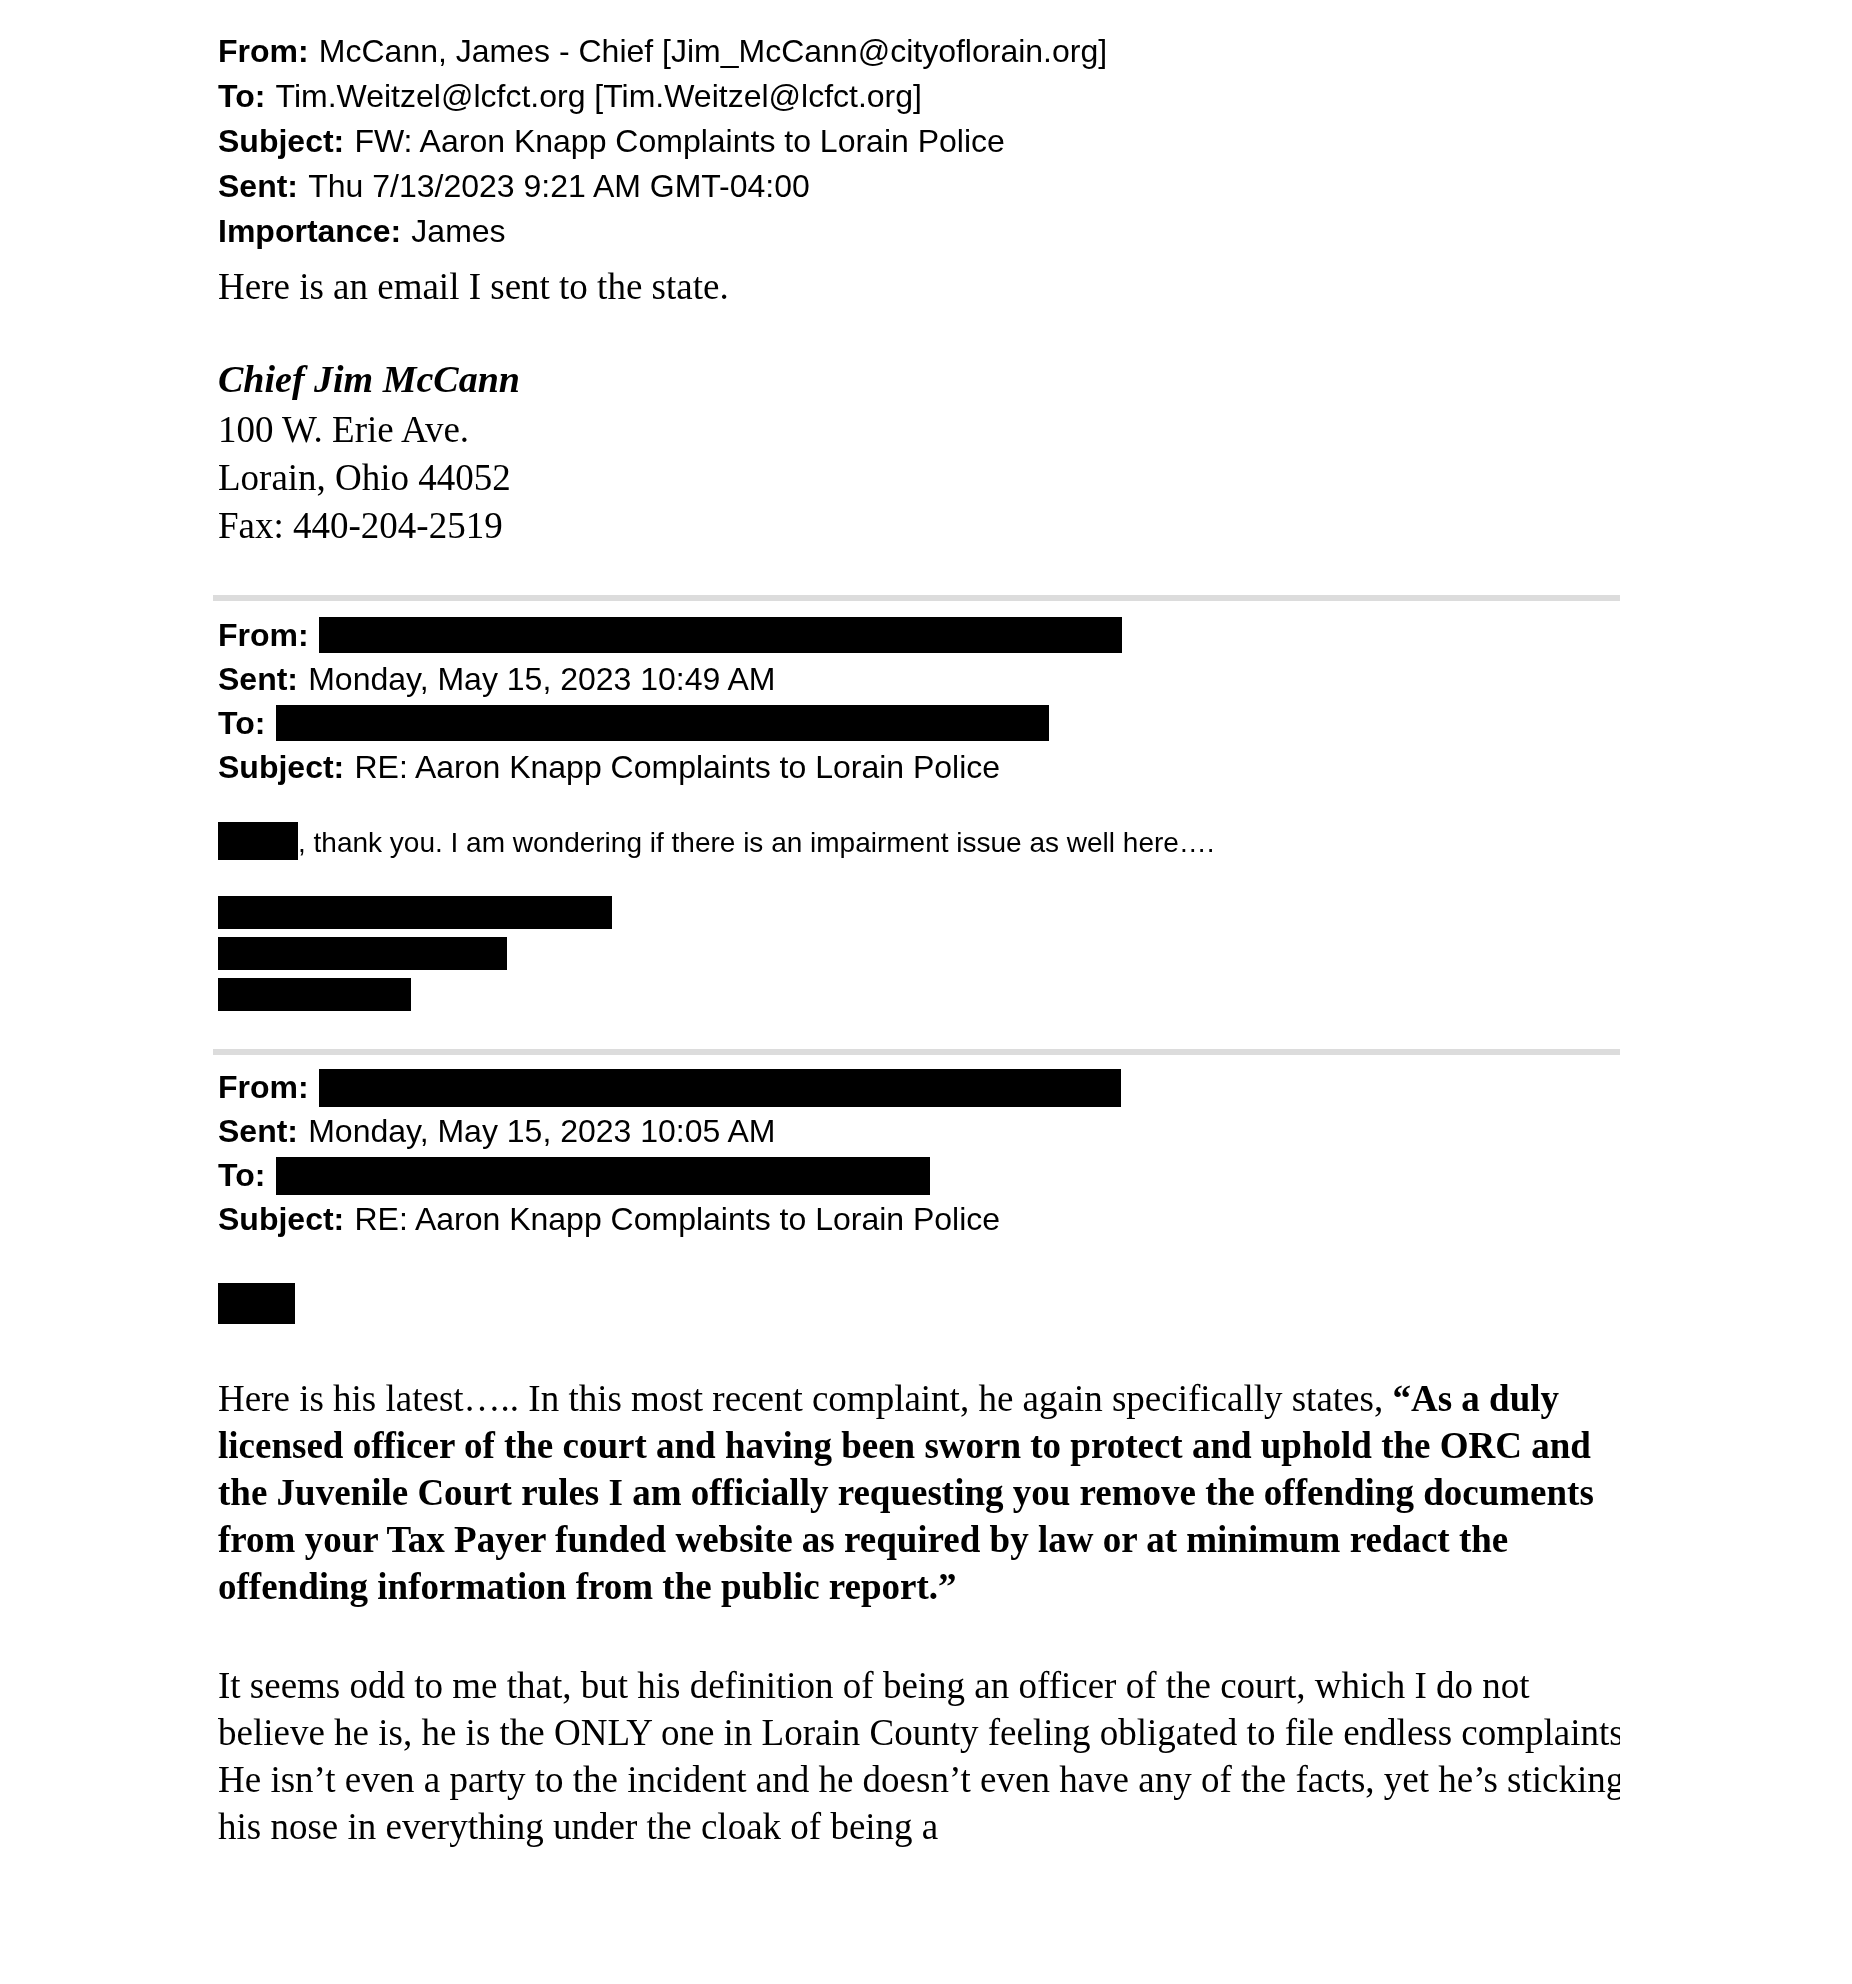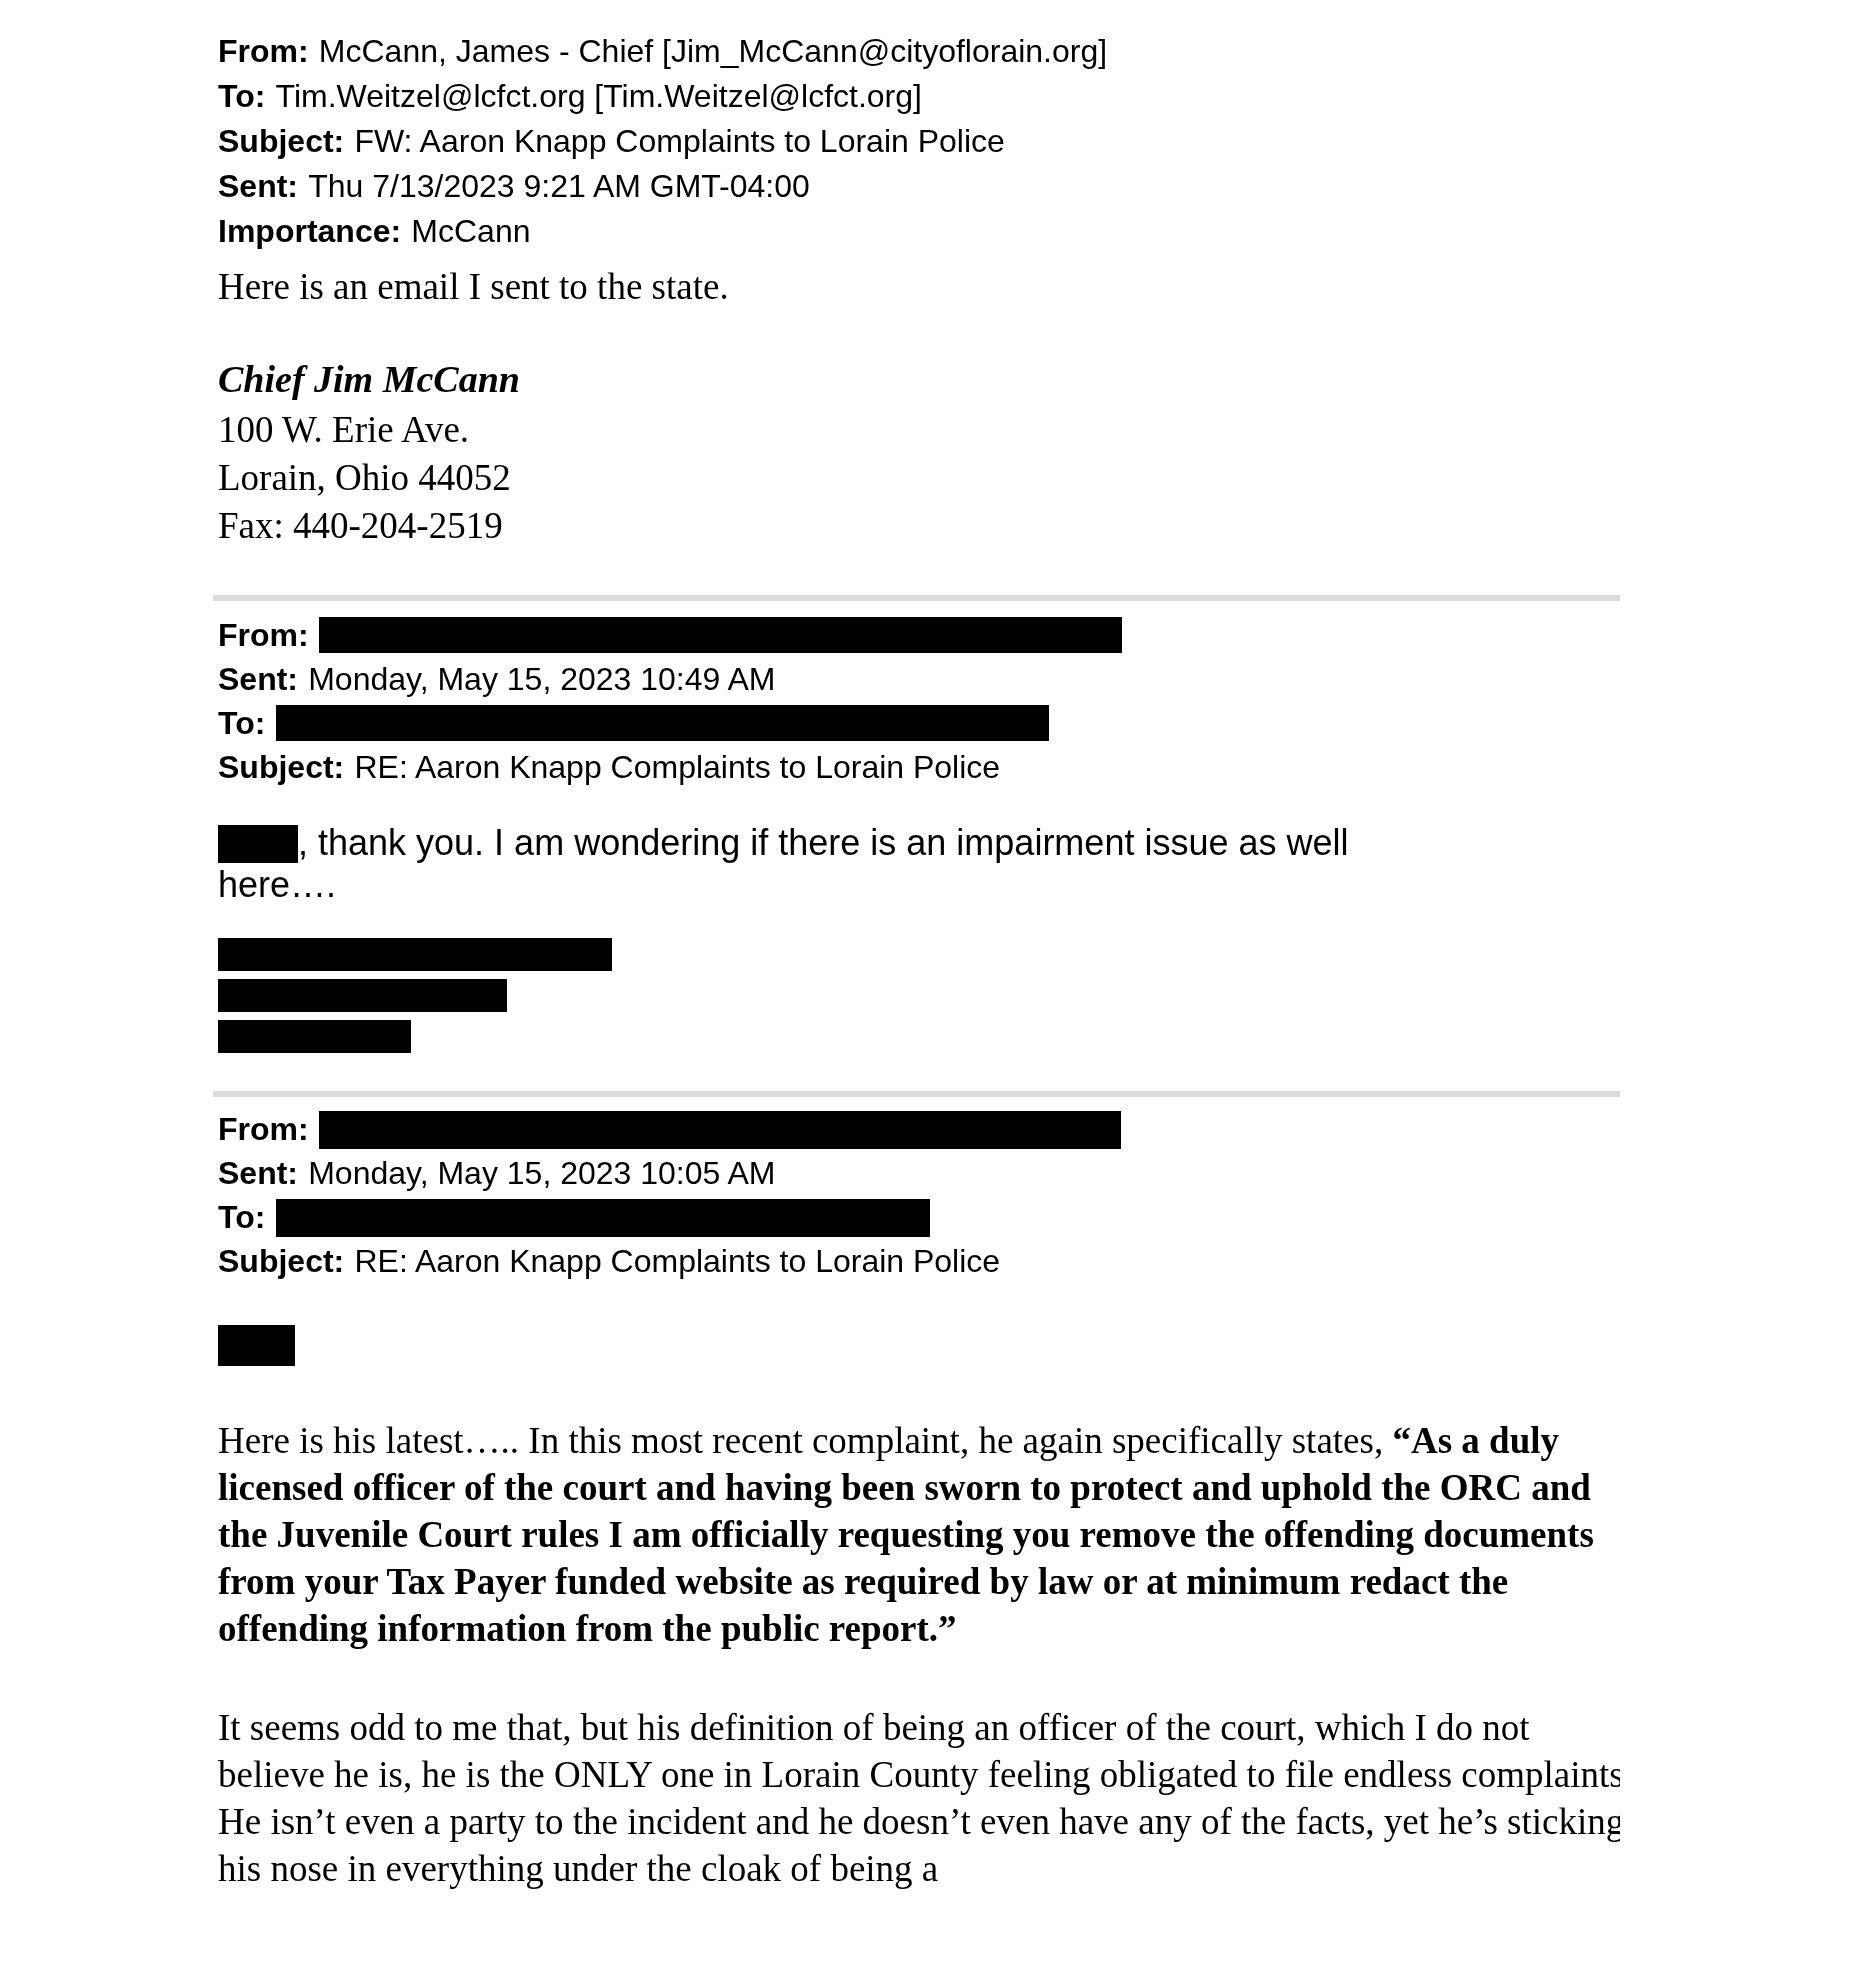--- a/index.html
+++ b/index.html
@@ -55,21 +55,21 @@
   .bar-sig-2{width:289px;}
   .bar-sig-3{width:193px;}
   .bar-standalone{display:block;width:77px;height:41px;margin-top:42px;}
   
   .hdr-block-2{margin-top:11.6px;}
   .hdr-block-2 .hdr-row,.hdr-block-3 .hdr-row{line-height:44px;}
   .hdr-block-3{margin-top:10.2px;}
   .thankyou-line{
     margin-top:33px;
     font-family:"Liberation Sans",sans-serif;
-    font-size:36px;line-height:42px;
+    font-size:28px;line-height:42px;
   }
   
   .para{width:1424px;}
   .para-1{margin-top:51px;}
   .para-2{margin-top:52px;white-space:pre-wrap;}
   .bold-italic-quote{font-weight:700;}
 </style>
 </head>
 <body>
 
@@ -82,21 +82,21 @@
     <div class="hdr-row">
       <span class="hdr-label">To:</span><span class="hdr-value">Tim.Weitzel@lcfct.org [Tim.Weitzel@lcfct.org]</span>
     </div>
     <div class="hdr-row">
       <span class="hdr-label">Subject:</span><span class="hdr-value">FW: Aaron Knapp Complaints to Lorain Police</span>
     </div>
     <div class="hdr-row">
       <span class="hdr-label">Sent:</span><span class="hdr-value">Thu 7/13/2023 9:21 AM GMT-04:00</span>
     </div>
     <div class="hdr-row">
-      <span class="hdr-label">Importance:</span><span class="hdr-value">McCann</span>
+      <span class="hdr-label">Importance:</span><span class="hdr-value">James</span>
     </div>
   </div>
 
   <div class="serif body-line">Here is an email I sent to the state.</div>
 
   <div class="sig-name">Chief Jim McCann</div>
   <div>
     <div class="sig-line">100 W. Erie Ave.</div>
     <div class="sig-line">Lorain, Ohio 44052</div>
     <div class="sig-line">Fax: 440-204-2519</div>

